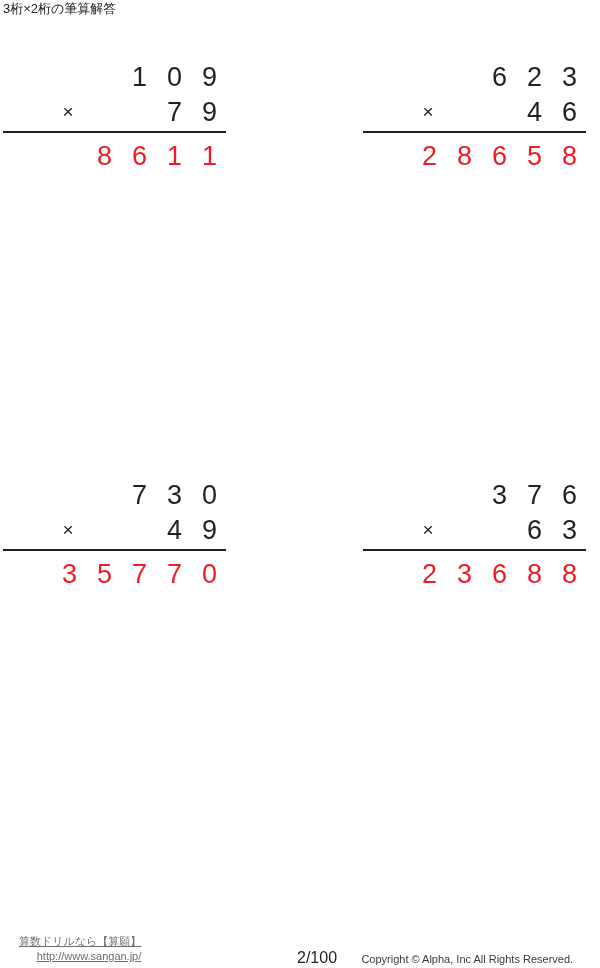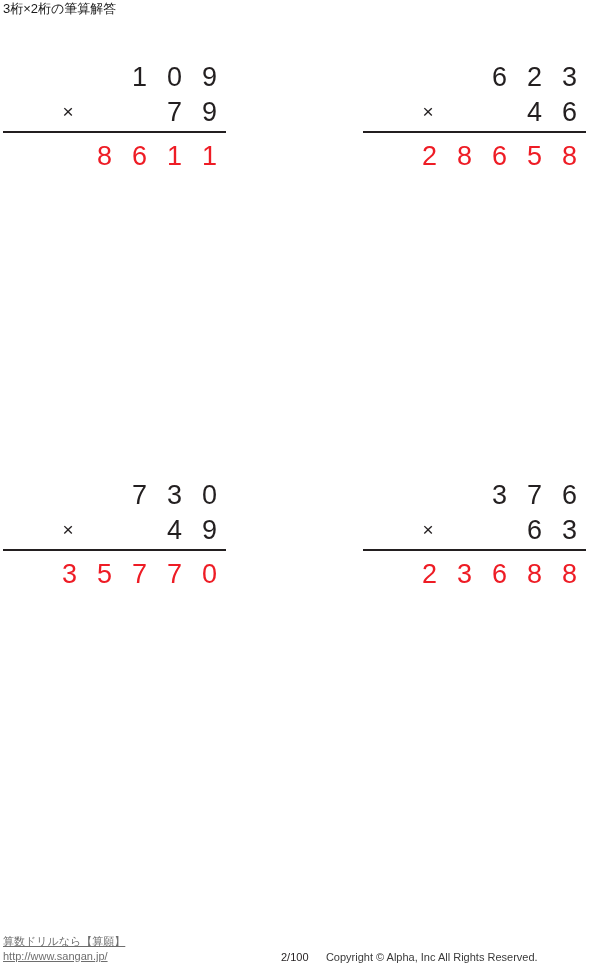--- a/index.html
+++ b/index.html
@@ -92,24 +92,25 @@
     left: 1px;
     top: 71px;
     width: 223px;
     height: 0;
     border-top: 2px solid #231f20;
   }
 
   
   .footer {
     position: absolute;
-    left: 0;
+    left: 16px;
     bottom: 0;
     width: 537px;
     height: 34px;
+    text-align: right;
   }
   .footer-links {
     position: absolute;
     left: 3px;
     top: 0px;
     font-size: 11px;
     line-height: 15px;
     color: #6e6e6e;
   }
   .footer-links a,
@@ -122,26 +123,27 @@
   .footer-center {
     position: absolute;
     left: 281px;
     top: 16px;
     font-size: 12px;
     line-height: 15px;
     color: #231f20;
     white-space: nowrap;
   }
   .footer-center .page-num {
-    font-size: 11px;
-    margin-right: 14px;
+    font-size: 16px;
+    margin-right: 8px;
   }
   .footer-center .copyright {
     font-size: 11px;
     color: #3a3a3a;
+    margin-left: 13px;
   }
 </style>
 </head>
 <body>
 
 <div class="page-title">3桁×2桁の筆算解答</div>
 
 <div class="sheet">
 
   <div class="problem col-left row-top">

